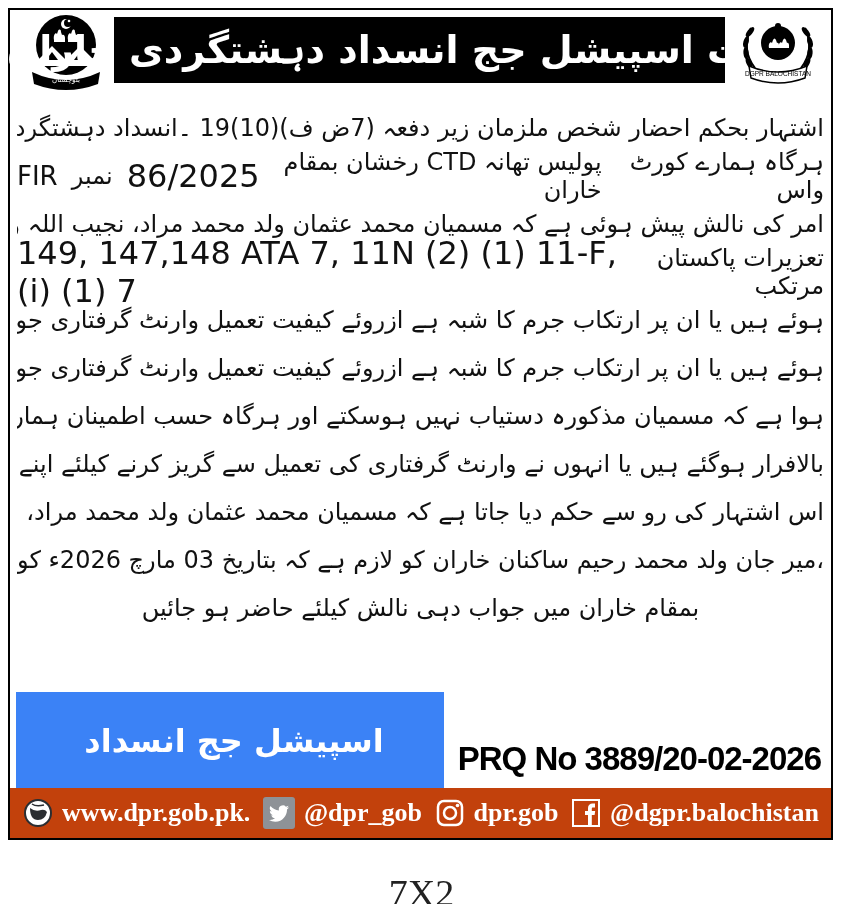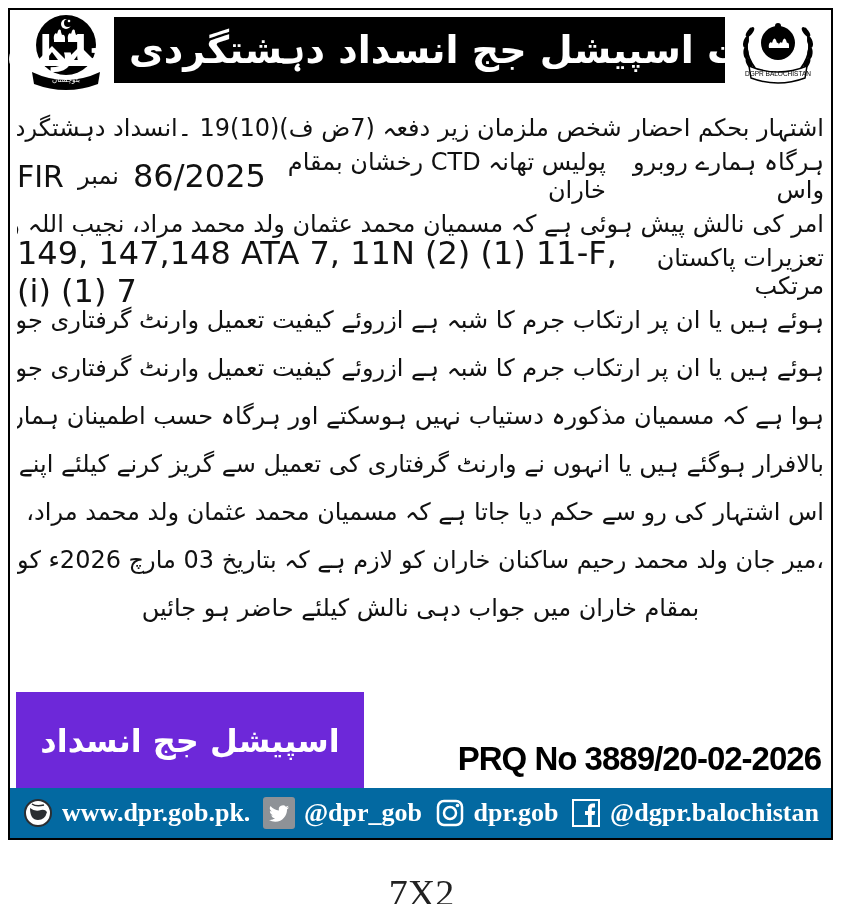--- a/index.html
+++ b/index.html
@@ -33,34 +33,34 @@
   .ln-flex{
     height:48px;display:flex;align-items:center;justify-content:space-between;
     font-size:24px;color:#111;direction:ltr;
   }
   .num{font-family:"DejaVu Sans",sans-serif;font-size:32px;letter-spacing:0;}
   .urdu{direction:rtl;unicode-bidi:isolate;}
   .fir-group{display:flex;align-items:center;gap:14px;}
   .center-line{text-align:center;text-align-last:center;}
   
   .sig-box{
-    position:absolute;left:6px;top:682px;width:348px;height:98px;background:#6d28d9;
-    display:flex;flex-direction:column;justify-content:center;gap:2px;
+    position:absolute;left:6px;top:682px;width:420px;height:98px;background:#3b82f6;
+    display:flex;flex-direction:column;justify-content:center;gap:2px;padding-left:8px;
   }
   .sig-box .s{
     color:#fff;font-size:32px;font-weight:700;direction:rtl;text-align:center;
     line-height:44px;white-space:nowrap;
   }
   .prq{
     position:absolute;right:10px;top:730px;font-family:"Liberation Sans",sans-serif;
     font-weight:700;font-size:33px;color:#000;letter-spacing:-1px;
   }
   
   .footer{
-    position:absolute;left:0;right:0;bottom:0;height:50px;background:#0369a1;
+    position:absolute;left:0;right:0;bottom:0;height:50px;background:#c2410c;
     display:flex;align-items:center;justify-content:space-between;
     padding:0 12px;box-sizing:border-box;
   }
   .f-item{
     display:flex;align-items:center;gap:8px;color:#fff;
     font-family:"Liberation Serif",serif;font-weight:700;font-size:26px;white-space:nowrap;
   }
   .size-mark{
     position:absolute;left:0;width:100%;top:871px;text-align:center;
     font-size:38px;color:#222;font-family:Liberation Serif, serif;
@@ -115,26 +115,26 @@
       </svg>
     </div>
   </div>
 
   <div class="body-text">
 
     <div class="ln">اشتہار بحکم احضار شخص ملزمان زیر دفعہ (7ض ف)(10)19 ۔انسداد دہشتگردی ایکٹ ۱۹۹۷</div>
 
     <div class="ln-flex">
       <span class="fir-group">
-        <span class="num" style="font-size:30px">FIR</span>
+        <span class="num" style="font-size:26px">FIR</span>
         <span class="urdu">نمبر</span>
         <span class="num">86/2025</span>
       </span>
       <span class="urdu">پولیس تھانہ CTD رخشان بمقام خاران</span>
-      <span class="urdu">ہرگاہ ہمارے روبرو واس</span>
+      <span class="urdu">ہرگاہ ہمارے کورٹ واس</span>
     </div>
 
     <div class="ln">امر کی نالش پیش ہوئی ہے کہ مسمیان محمد عثمان ولد محمد مراد، نجیب اللہ ولد سلیمان، نصر اللہ ولد اللہ داد، میر جان</div>
 
 
     <div class="ln-flex">
       <span class="num">149, 147,148 ATA 7, 11N (2) (1) 11-F, (i) (1) 7</span>
       <span class="urdu">تعزیرات پاکستان مرتکب</span>
     </div>
 

